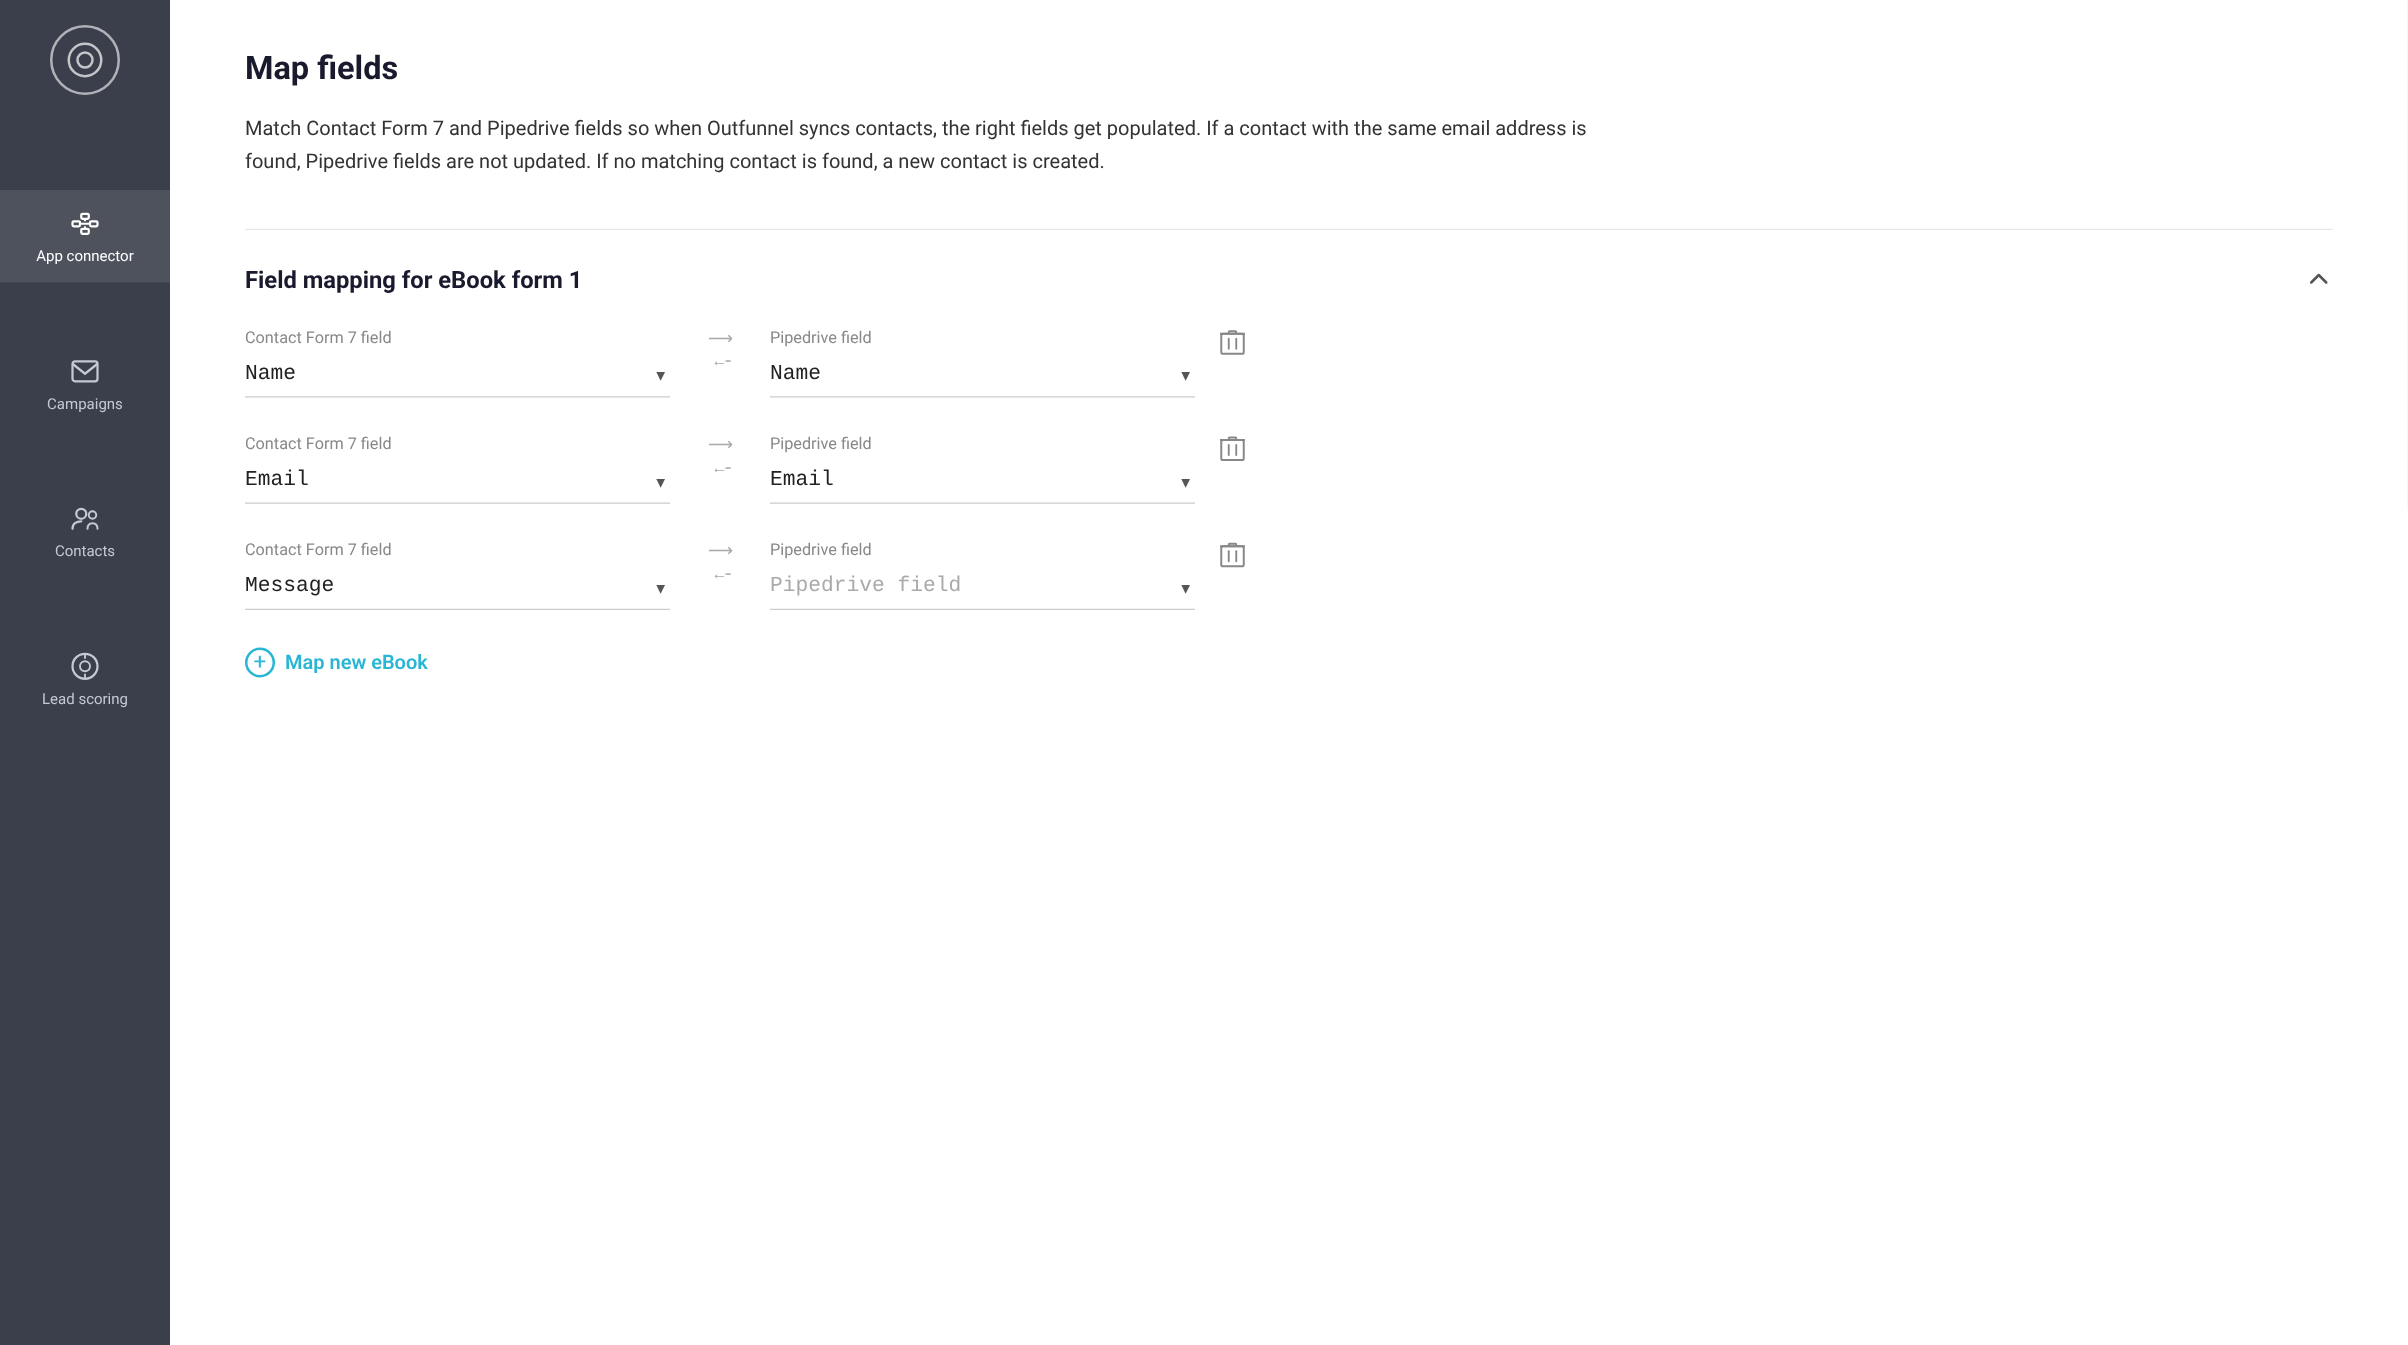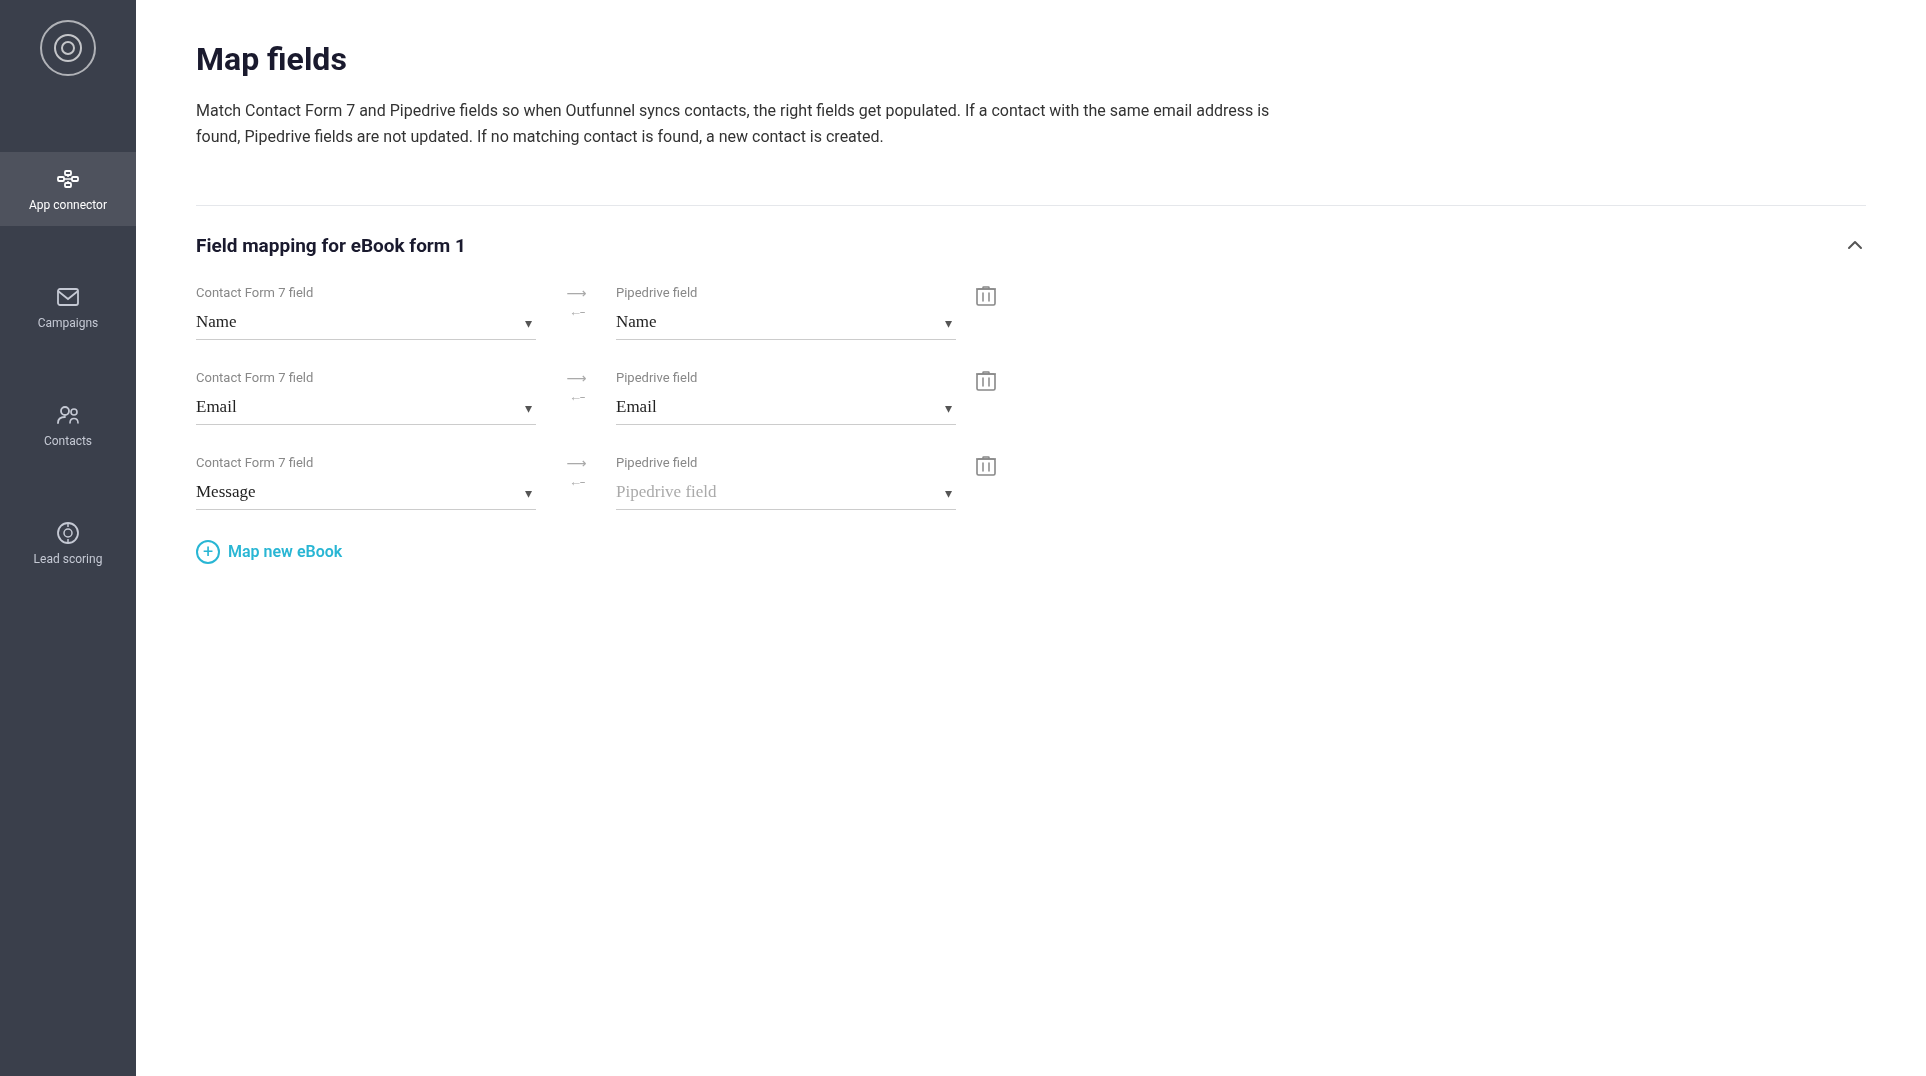--- a/index.html
+++ b/index.html
@@ -53,31 +53,31 @@
     }
     .content-card {
       background: #fff;
       margin: 0;
       padding: 40px 60px 60px 60px;
       min-height: 100vh;
     }
 
     
     .page-title {
-      font-size: 32px;
+      font-size: 26px;
       font-weight: 700;
       color: #1a1a2e;
       margin-bottom: 20px;
     }
     .page-description {
       font-size: 16px;
       color: #333;
       line-height: 1.65;
       max-width: 1100px;
-      margin-bottom: 54px;
+      margin-bottom: 40px;
     }
 
     
     .section-header {
       display: flex;
       align-items: center;
       justify-content: space-between;
       border-top: 1px solid #e5e7eb;
       padding-top: 28px;
       padding-bottom: 28px;
@@ -127,21 +127,21 @@
       -webkit-appearance: none;
       width: 100%;
       border: none;
       border-bottom: 1.5px solid #ccc;
       padding: 6px 30px 8px 0;
       font-size: 17px;
       color: #222;
       background: transparent;
       cursor: pointer;
       outline: none;
-      font-family: Liberation Serif, serif;
+      font-family: Liberation Mono, monospace;
     }
     .field-select.placeholder {
       color: #aaa;
     }
     .dropdown-arrow {
       position: absolute;
       right: 4px;
       pointer-events: none;
       color: #555;
       font-size: 14px;

